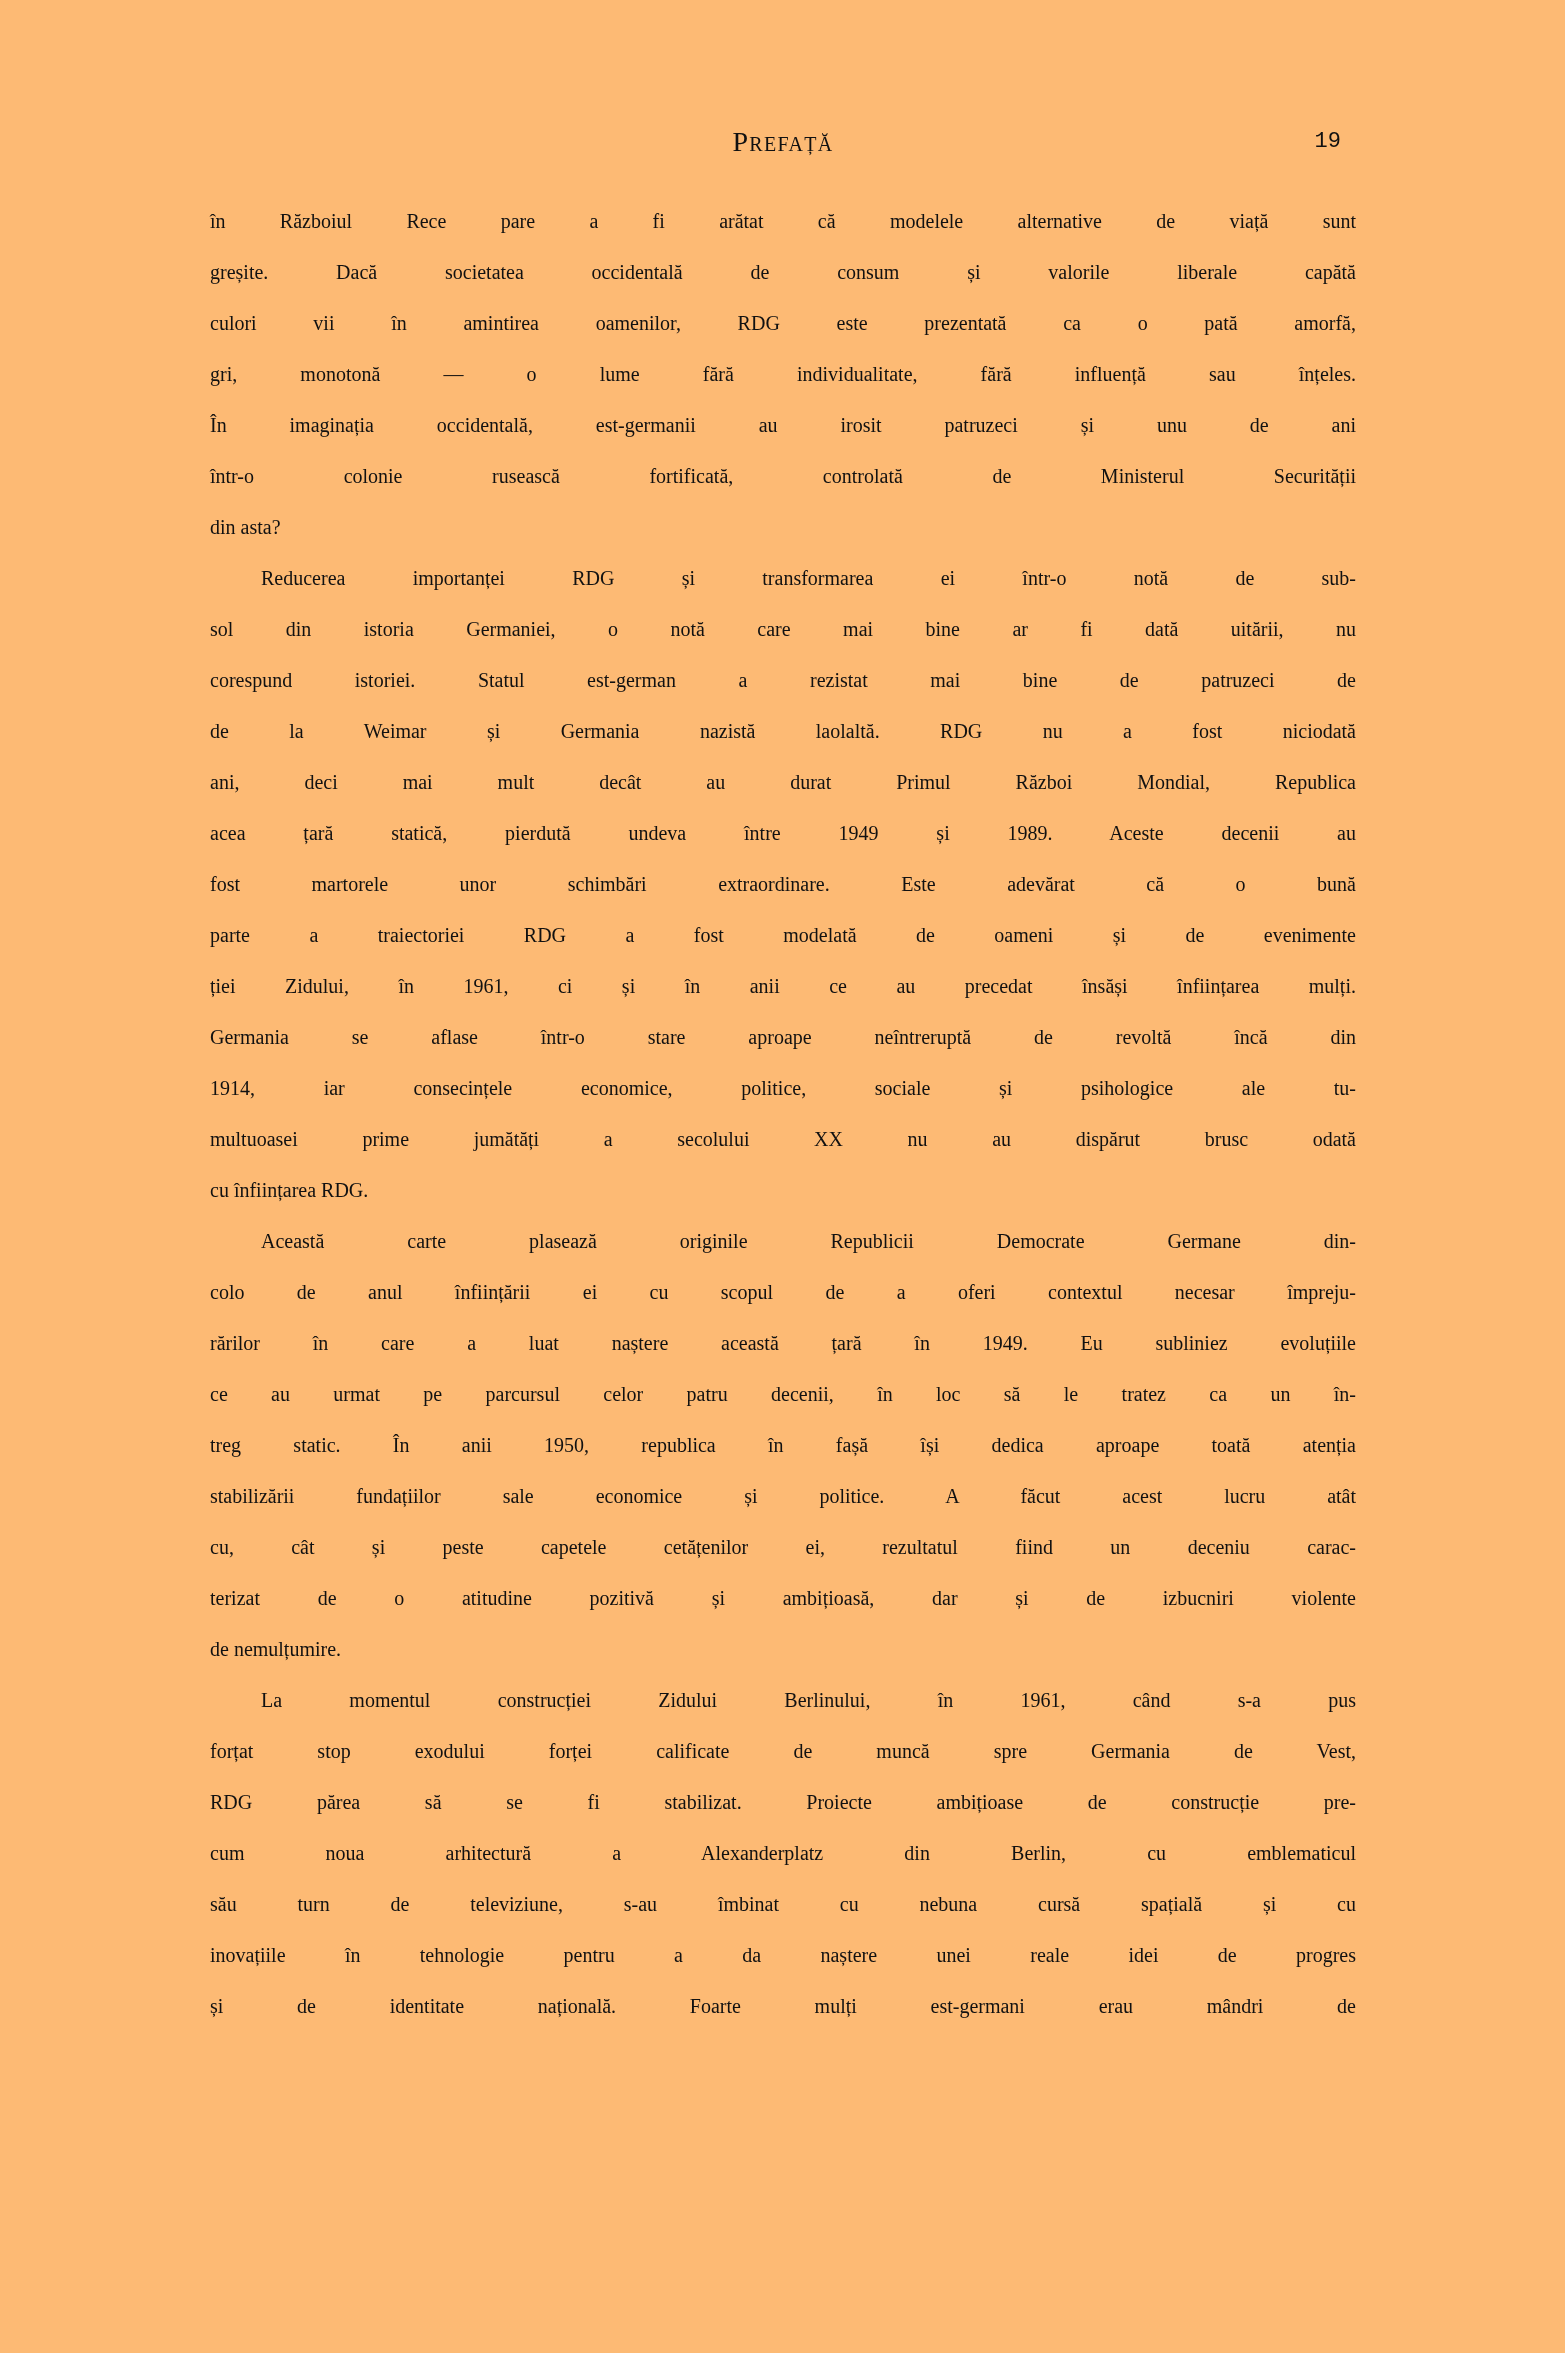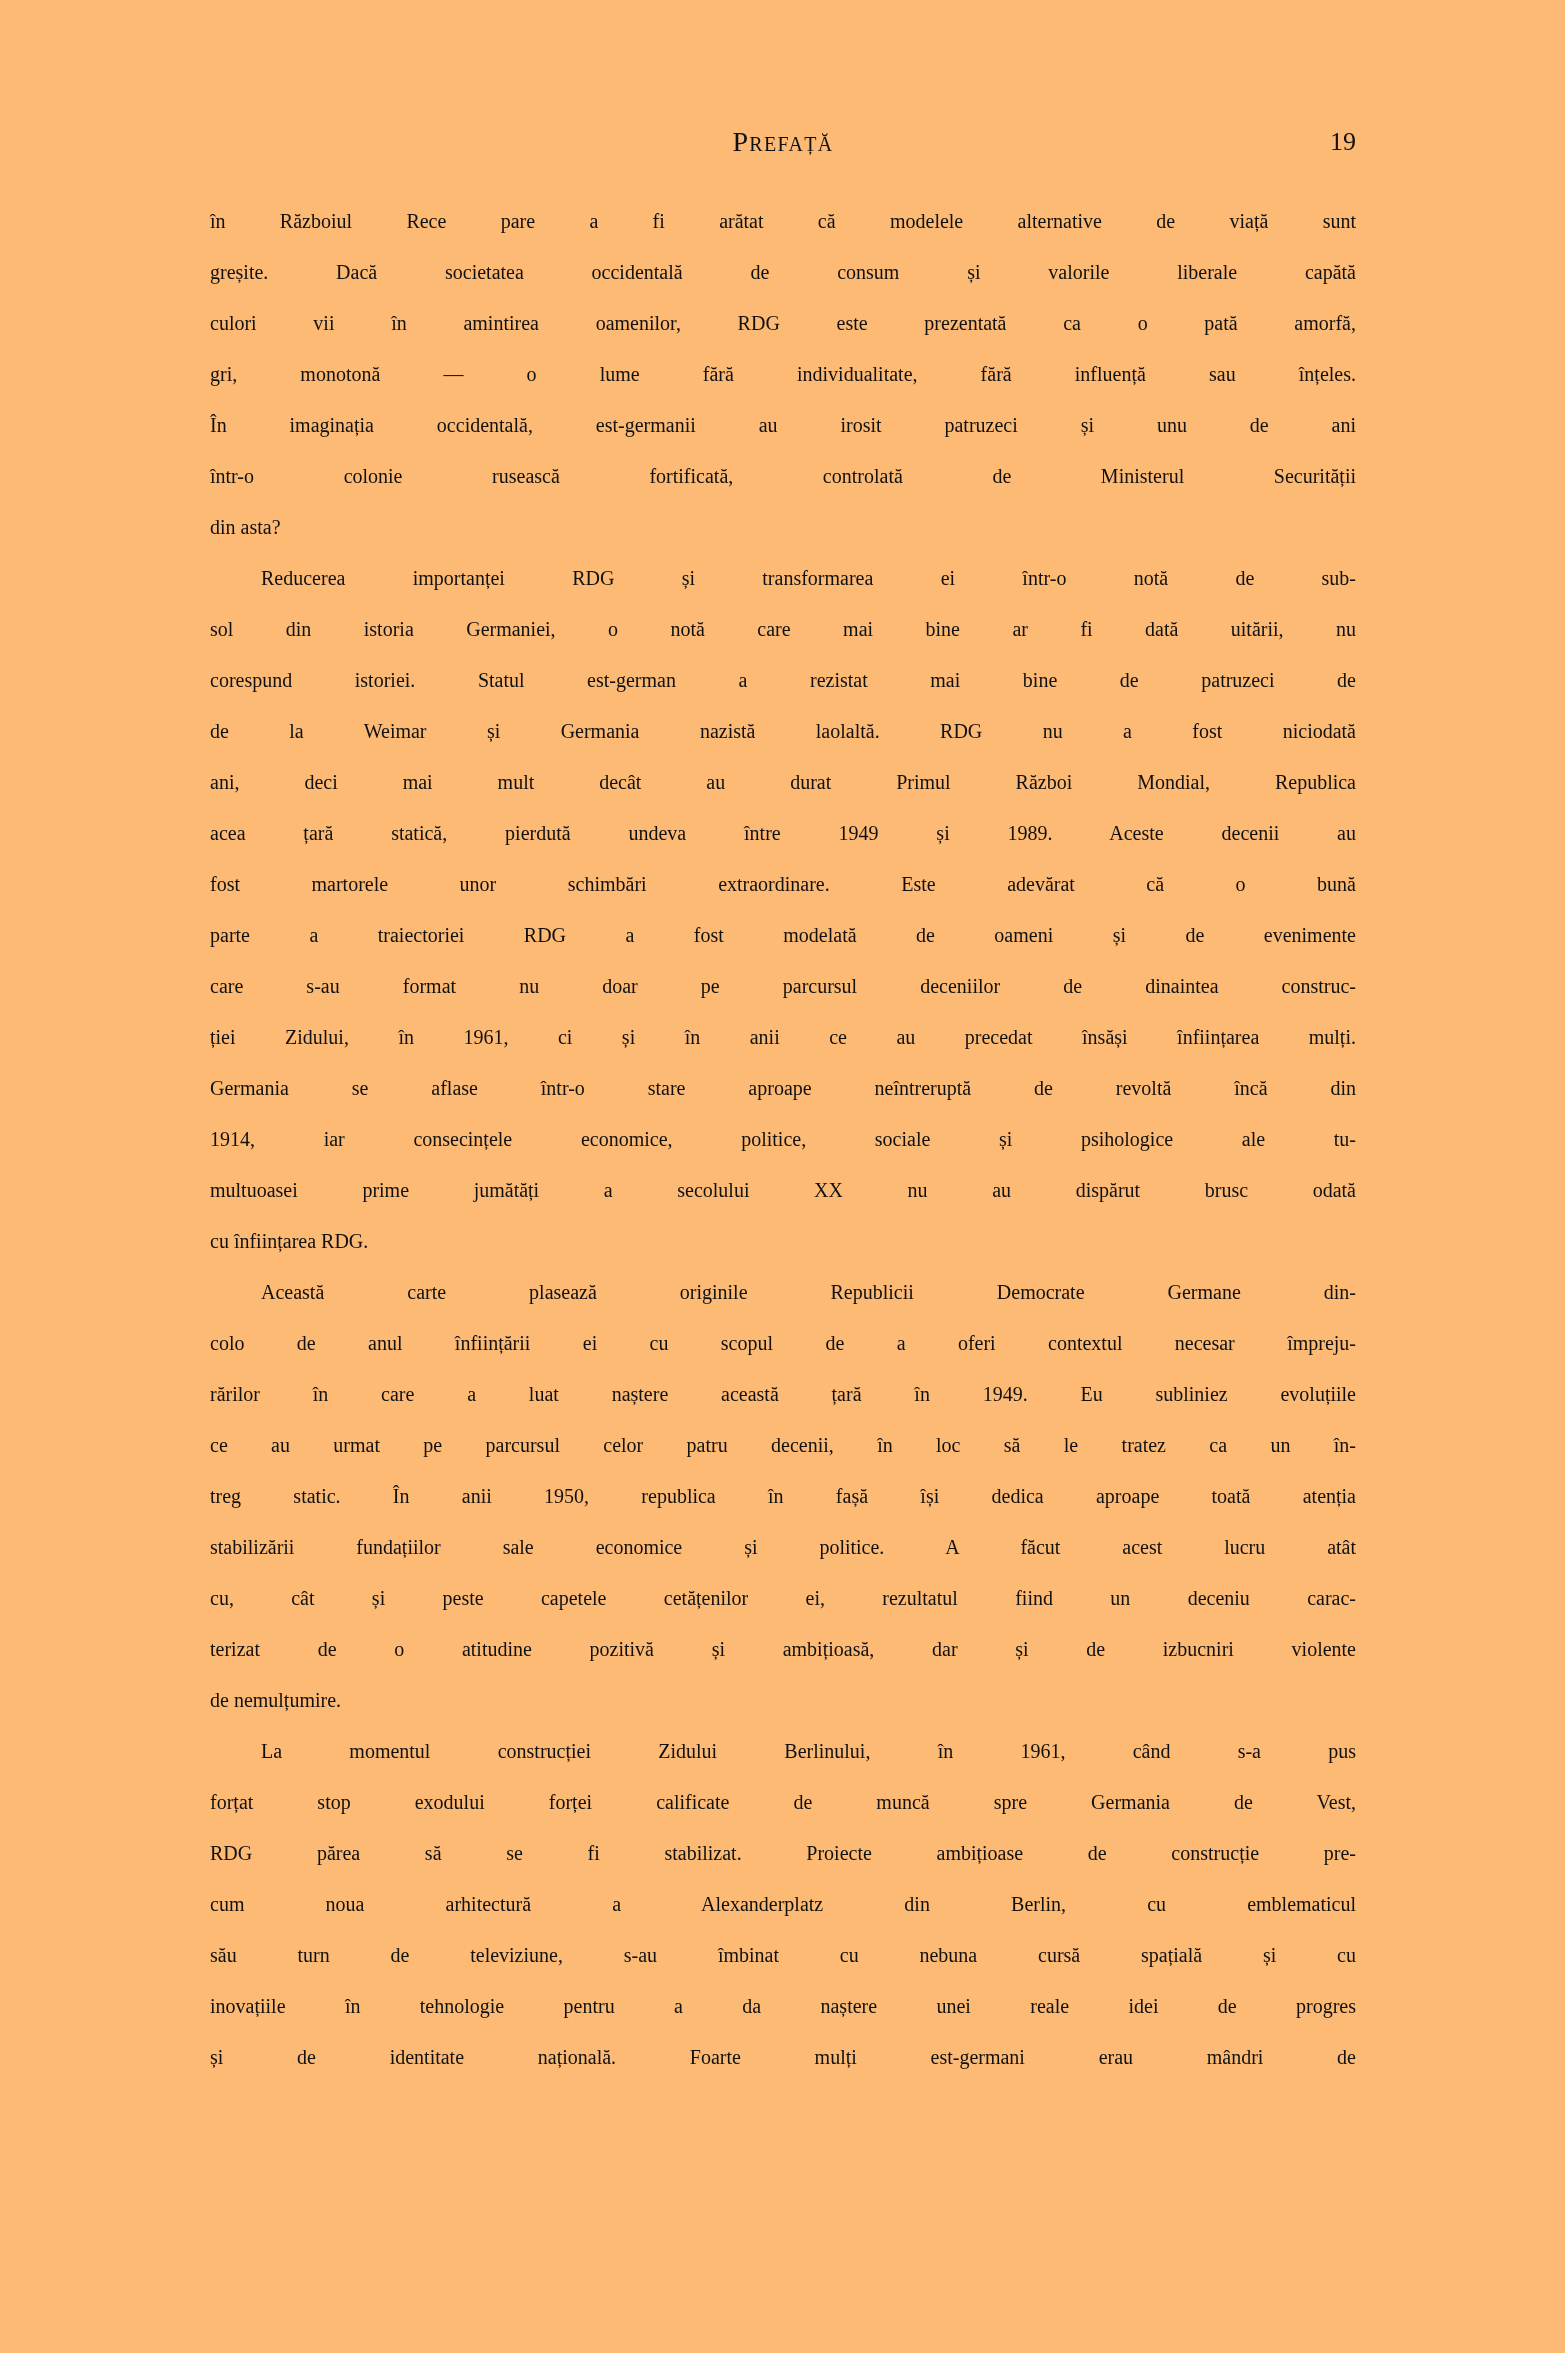--- a/index.html
+++ b/index.html
@@ -33,23 +33,24 @@
     position: absolute;
     left: 0; right: 0;
     text-align: center;
     font-size: 28px;
     font-variant: small-caps;
     letter-spacing: 1.3px;
     line-height: 44px;
   }
   .page-number {
     position: absolute;
-    right: 0;
-    font-size: 26px;
+    right: 15px;
+    font-size: 22px;
     line-height: 44px;
+    font-family: Liberation Mono, monospace;
   }
   .body-text {
     position: absolute;
     top: 196px;
     left: 210px;
     width: 1146px;
   }
   .line {
     display: block;
     height: 51px;
@@ -89,21 +90,20 @@
       </div>
       <div class="para">
         <span class="line indent">Reducerea importanței RDG și transformarea ei într-o notă de sub-</span>
         <span class="line">sol din istoria Germaniei, o notă care mai bine ar fi dată uitării, nu</span>
         <span class="line">corespund istoriei. Statul est-german a rezistat mai bine de patruzeci de</span>
         <span class="line">de la Weimar și Germania nazistă laolaltă. RDG nu a fost niciodată</span>
         <span class="line">ani, deci mai mult decât au durat Primul Război Mondial, Republica</span>
         <span class="line">acea țară statică, pierdută undeva între 1949 și 1989. Aceste decenii au</span>
         <span class="line">fost martorele unor schimbări extraordinare. Este adevărat că o bună</span>
         <span class="line">parte a traiectoriei RDG a fost modelată de oameni și de evenimente</span>
-        <span class="line">care s-au format nu doar pe parcursul deceniilor de dinaintea construc-</span>
         <span class="line">ției Zidului, în 1961, ci și în anii ce au precedat însăși înființarea mulți.</span>
         <span class="line">Germania se aflase într-o stare aproape neîntreruptă de revoltă încă din</span>
         <span class="line">1914, iar consecințele economice, politice, sociale și psihologice ale tu-</span>
         <span class="line">multuoasei prime jumătăți a secolului XX nu au dispărut brusc odată</span>
         <span class="line last">cu înființarea RDG.</span>
       </div>
       <div class="para">
         <span class="line indent">Această carte plasează originile Republicii Democrate Germane din-</span>
         <span class="line">colo de anul înființării ei cu scopul de a oferi contextul necesar împreju-</span>
         <span class="line">rărilor în care a luat naștere această țară în 1949. Eu subliniez evoluțiile</span>

